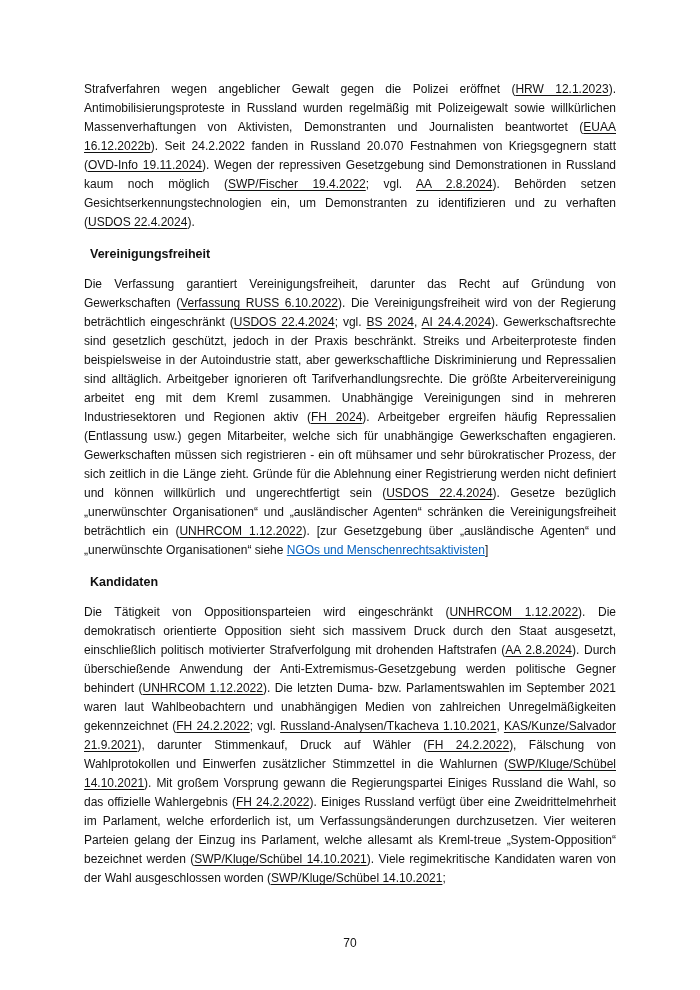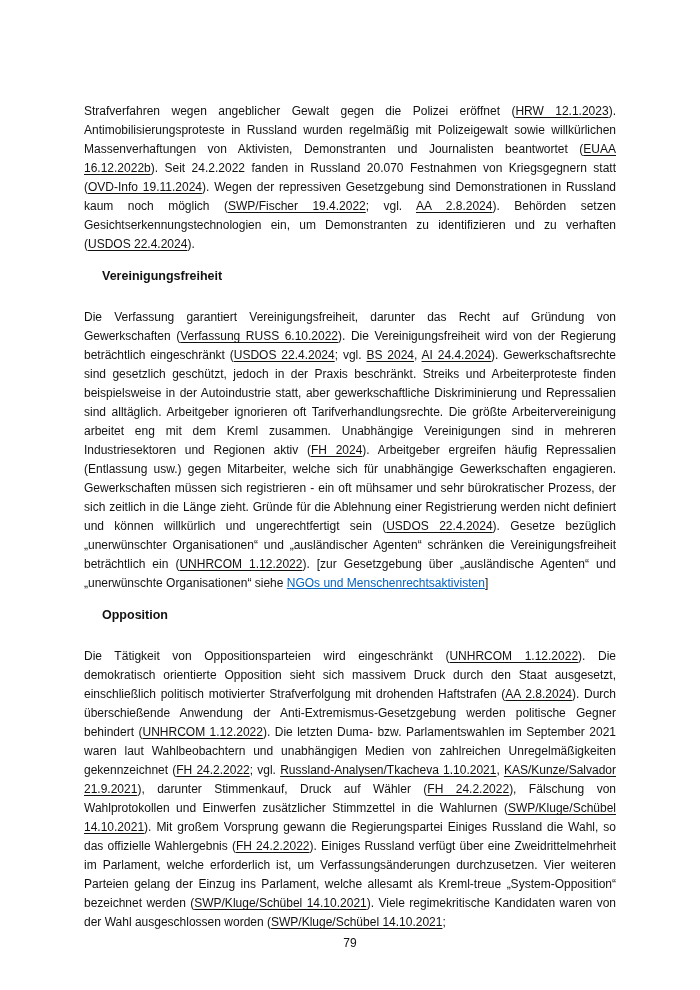--- a/index.html
+++ b/index.html
@@ -17,28 +17,27 @@
     inset: 0;
     padding: 80px 84px 60px 84px;
     background: #ffffff;
   }
   .para {
     font-size: 12px;
     line-height: 19px;
     text-align: justify;
     margin-bottom: 11px;
     hyphens: auto;
-    margin-top: 22px;
     -webkit-hyphens: auto;
   }
   .heading {
     font-size: 12.5px;
     line-height: 19px;
     font-weight: 700;
-    margin: 13px 0 11px 18px;
+    margin: 13px 0 11px 6px;
   }
   .cite-link {
     text-decoration: underline;
     text-underline-offset: 2px;
     cursor: pointer;
   }
   .xref-link {
     color: var(--link-blue, #0563c1);
     cursor: pointer;
     text-decoration: underline;
@@ -53,17 +52,17 @@
   }
 </style>
 </head>
 <body>
 
 <div class="page">
   <div class="content">
       <p class="para"><span>Strafverfahren wegen angeblicher Gewalt gegen die Polizei eröffnet (</span><span class="cite-link">HRW 12.1.2023</span><span>). Antimobilisierungsproteste in Russland wurden regelmäßig mit Polizeigewalt sowie willkürlichen Massenverhaftungen von Aktivisten, Demonstranten und Journalisten beantwortet (</span><span class="cite-link">EUAA 16.12.2022b</span><span>). Seit 24.2.2022 fanden in Russland 20.070 Festnahmen von Kriegsgegnern statt (</span><span class="cite-link">OVD-Info 19.11.2024</span><span>). Wegen der repressiven Gesetzgebung sind Demonstrationen in Russland kaum noch möglich (</span><span class="cite-link">SWP/Fischer 19.4.2022</span><span>; vgl. </span><span class="cite-link">AA 2.8.2024</span><span>). Behörden setzen Gesichtserkennungstechnologien ein, um Demonstranten zu identifizieren und zu verhaften (</span><span class="cite-link">USDOS 22.4.2024</span><span>).</span></p>
       <div class="heading">Vereinigungsfreiheit</div>
       <p class="para"><span>Die Verfassung garantiert Vereinigungsfreiheit, darunter das Recht auf Gründung von Gewerkschaften (</span><span class="cite-link">Verfassung RUSS 6.10.2022</span><span>). Die Vereinigungsfreiheit wird von der Regierung beträchtlich eingeschränkt (</span><span class="cite-link">USDOS 22.4.2024</span><span>; vgl. </span><span class="cite-link">BS 2024</span><span>, </span><span class="cite-link">AI 24.4.2024</span><span>). Gewerkschaftsrechte sind gesetzlich geschützt, jedoch in der Praxis beschränkt. Streiks und Arbeiterproteste finden beispielsweise in der Autoindustrie statt, aber gewerkschaftliche Diskriminierung und Repressalien sind alltäglich. Arbeitgeber ignorieren oft Tarifverhandlungsrechte. Die größte Arbeitervereinigung arbeitet eng mit dem Kreml zusammen. Unabhängige Vereinigungen sind in mehreren Industriesektoren und Regionen aktiv (</span><span class="cite-link">FH 2024</span><span>). Arbeitgeber ergreifen häufig Repressalien (Entlassung usw.) gegen Mitarbeiter, welche sich für unabhängige Gewerkschaften engagieren. Gewerkschaften müssen sich registrieren - ein oft mühsamer und sehr bürokratischer Prozess, der sich zeitlich in die Länge zieht. Gründe für die Ablehnung einer Registrierung werden nicht definiert und können willkürlich und ungerechtfertigt sein (</span><span class="cite-link">USDOS 22.4.2024</span><span>). Gesetze bezüglich „unerwünschter Organisationen“ und „ausländischer Agenten“ schränken die Vereinigungsfreiheit beträchtlich ein (</span><span class="cite-link">UNHRCOM 1.12.2022</span><span>). [zur Gesetzgebung über „ausländische Agenten“ und „unerwünschte Organisationen“ siehe </span><span class="xref-link">NGOs und Menschenrechtsaktivisten</span><span>]</span></p>
-      <div class="heading">Opposition</div>
+      <div class="heading">Kandidaten</div>
       <p class="para"><span>Die Tätigkeit von Oppositionsparteien wird eingeschränkt (</span><span class="cite-link">UNHRCOM 1.12.2022</span><span>). Die demokratisch orientierte Opposition sieht sich massivem Druck durch den Staat ausgesetzt, einschließlich politisch motivierter Strafverfolgung mit drohenden Haftstrafen (</span><span class="cite-link">AA 2.8.2024</span><span>). Durch überschießende Anwendung der Anti-Extremismus-Gesetzgebung werden politische Gegner behindert (</span><span class="cite-link">UNHRCOM 1.12.2022</span><span>). Die letzten Duma- bzw. Parlamentswahlen im September 2021 waren laut Wahlbeobachtern und unabhängigen Medien von zahlreichen Unregelmäßigkeiten gekennzeichnet (</span><span class="cite-link">FH 24.2.2022</span><span>; vgl. </span><span class="cite-link">Russland-Analysen/Tkacheva 1.10.2021</span><span>, </span><span class="cite-link">KAS/Kunze/Salvador 21.9.2021</span><span>), darunter Stimmenkauf, Druck auf Wähler (</span><span class="cite-link">FH 24.2.2022</span><span>), Fälschung von Wahlprotokollen und Einwerfen zusätzlicher Stimmzettel in die Wahlurnen (</span><span class="cite-link">SWP/Kluge/Schübel 14.10.2021</span><span>). Mit großem Vorsprung gewann die Regierungspartei Einiges Russland die Wahl, so das offizielle Wahlergebnis (</span><span class="cite-link">FH 24.2.2022</span><span>). Einiges Russland verfügt über eine Zweidrittelmehrheit im Parlament, welche erforderlich ist, um Verfassungsänderungen durchzusetzen. Vier weiteren Parteien gelang der Einzug ins Parlament, welche allesamt als Kreml-treue „System-Opposition“ bezeichnet werden (</span><span class="cite-link">SWP/Kluge/Schübel 14.10.2021</span><span>). Viele regimekritische Kandidaten waren von der Wahl ausgeschlossen worden (</span><span class="cite-link">SWP/Kluge/Schübel 14.10.2021</span><span>;</span></p>
     </div>
-  <div class="page-number">79</div>
+  <div class="page-number">70</div>
 </div>
 
 </body></html>

